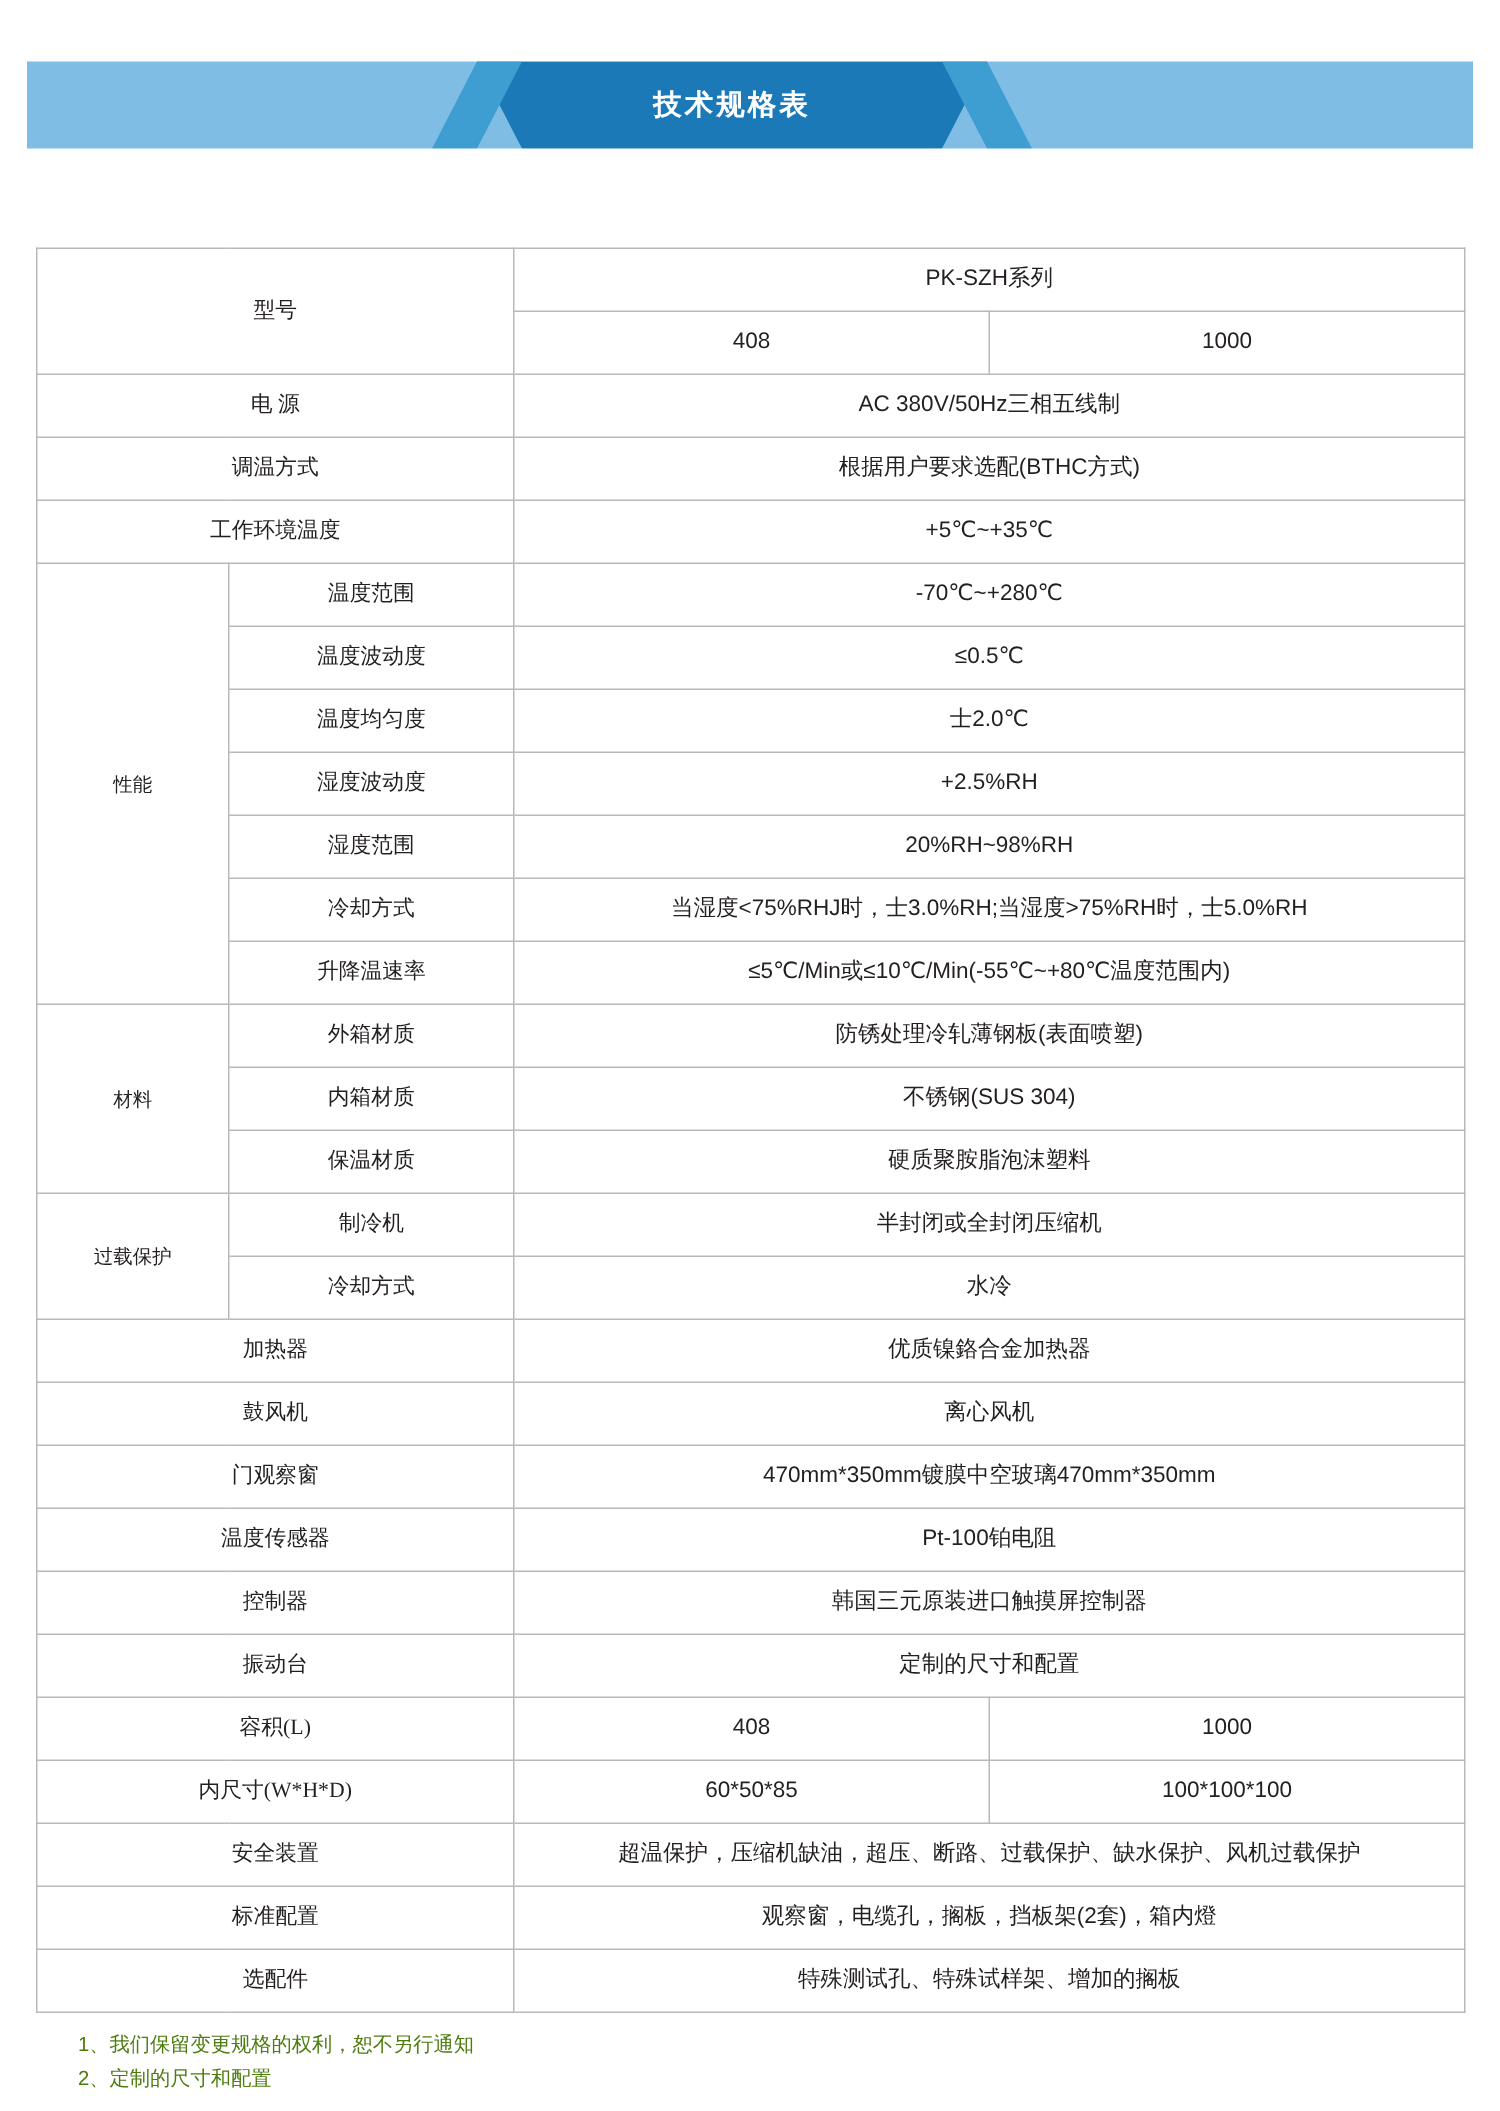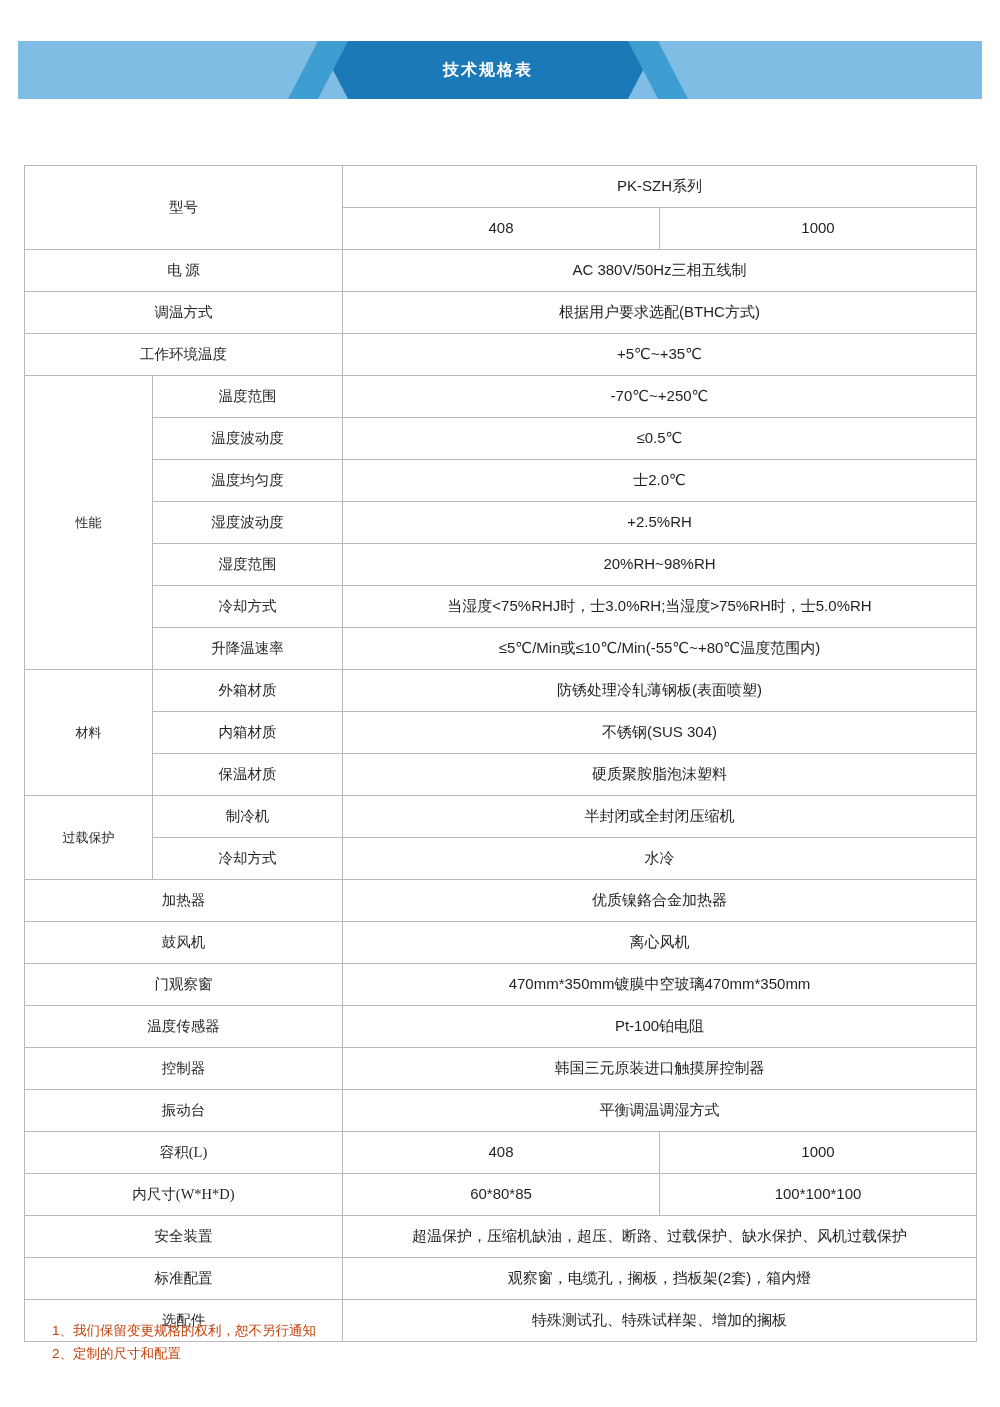--- a/index.html
+++ b/index.html
@@ -43,21 +43,21 @@
   }
   .banner-title {
     position: absolute;
     left: 318px;
     top: 41px;
     width: 340px;
     height: 58px;
     display: flex;
     align-items: center;
     justify-content: center;
-    font-size: 16px;
+    font-size: 19px;
     font-weight: bold;
     color: #ffffff;
     letter-spacing: 2px;
     z-index: 3;
   }
 
   
   .sheet {
     position: absolute;
     left: 24px;
@@ -91,24 +91,24 @@
   }
   .col-a { width: 128px; }
   .col-b { width: 190px; }
   .col-c { width: 317px; }
   .col-d { width: 317px; }
 
   
   .notes {
     position: absolute;
     left: 52px;
-    top: 1320px;
+    top: 1352px;
     font-size: 13.5px;
     line-height: 1.7;
-    color: #c2410c;
+    color: #4d7c0f;
   }
   .notes div { white-space: nowrap; }
 </style>
 </head>
 <body>
 
 <div class="banner">
   <div class="banner-bar"></div>
   <div class="banner-ribbon">
     <svg class="ribbon-shape" viewBox="0 0 340 58" preserveAspectRatio="none">
@@ -153,21 +153,21 @@
       <td class="val" colspan="2">根据用户要求选配(BTHC方式)</td>
     </tr>
     <tr>
       <td class="lbl" colspan="2">工作环境温度</td>
       <td class="val" colspan="2">+5℃~+35℃</td>
     </tr>
 
     <tr>
       <td class="grp" rowspan="7">性能</td>
       <td class="lbl">温度范围</td>
-      <td class="val" colspan="2">-70℃~+250℃</td>
+      <td class="val" colspan="2">-70℃~+280℃</td>
     </tr>
     <tr>
       <td class="lbl">温度波动度</td>
       <td class="val" colspan="2">≤0.5℃</td>
     </tr>
     <tr>
       <td class="lbl">温度均匀度</td>
       <td class="val" colspan="2">士2.0℃</td>
     </tr>
     <tr>
@@ -226,31 +226,31 @@
     <tr>
       <td class="lbl" colspan="2">温度传感器</td>
       <td class="val" colspan="2">Pt-100铂电阻</td>
     </tr>
     <tr>
       <td class="lbl" colspan="2">控制器</td>
       <td class="val" colspan="2">韩国三元原装进口触摸屏控制器</td>
     </tr>
     <tr>
       <td class="lbl" colspan="2">振动台</td>
-      <td class="val" colspan="2">平衡调温调湿方式</td>
+      <td class="val" colspan="2">定制的尺寸和配置</td>
     </tr>
 
     <tr>
       <td class="lbl" colspan="2">容积(L)</td>
       <td class="val">408</td>
       <td class="val">1000</td>
     </tr>
     <tr>
       <td class="lbl" colspan="2">内尺寸(W*H*D)</td>
-      <td class="val">60*80*85</td>
+      <td class="val">60*50*85</td>
       <td class="val">100*100*100</td>
     </tr>
 
     <tr>
       <td class="lbl" colspan="2">安全装置</td>
       <td class="val" colspan="2">超温保护，压缩机缺油，超压、断路、过载保护、缺水保护、风机过载保护</td>
     </tr>
     <tr>
       <td class="lbl" colspan="2">标准配置</td>
       <td class="val" colspan="2">观察窗，电缆孔，搁板，挡板架(2套)，箱内燈</td>

